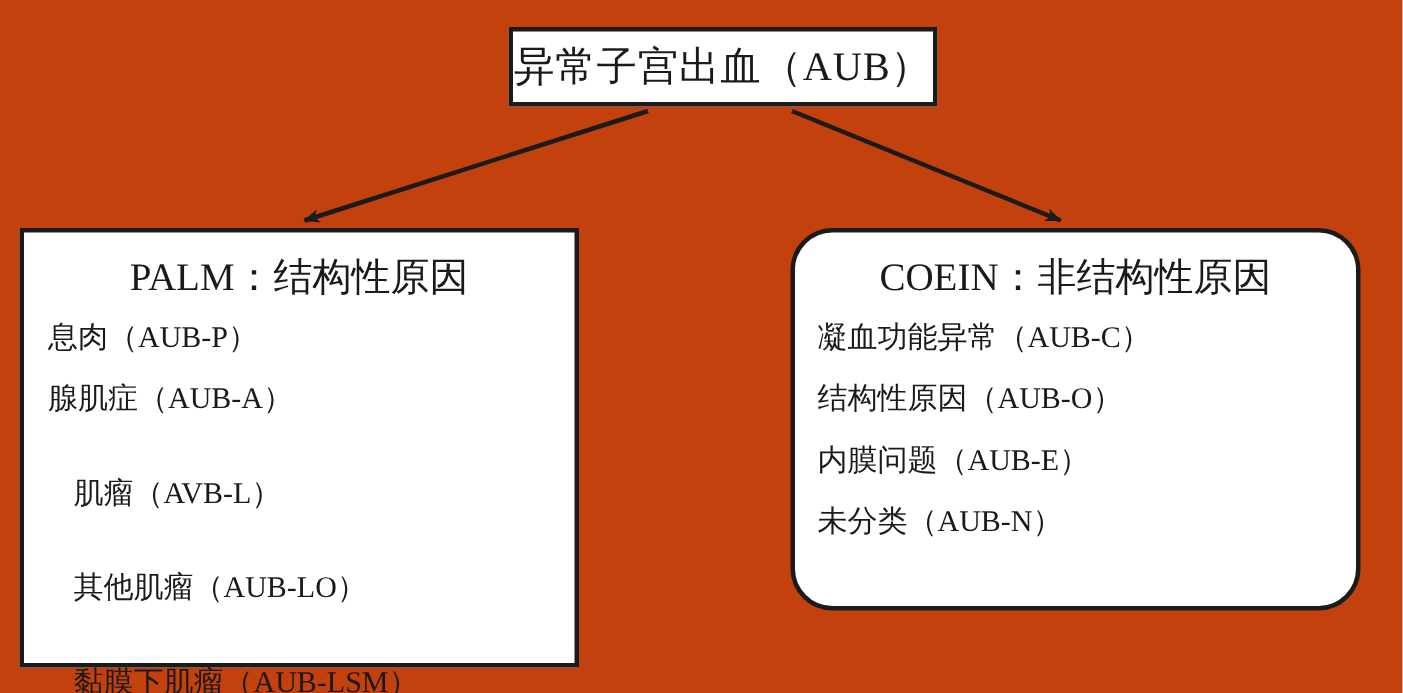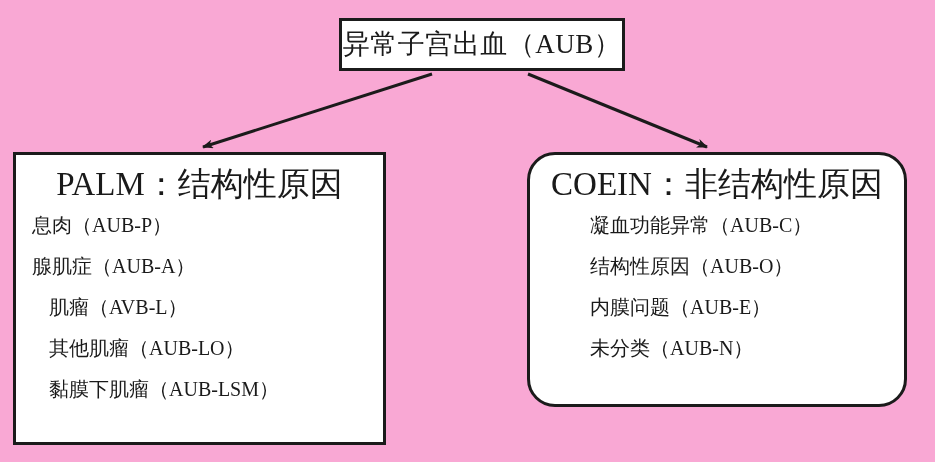--- a/index.html
+++ b/index.html
@@ -8,21 +8,21 @@
     background: #ffffff;
   }
   body {
     font-family: "Liberation Serif", "DejaVu Serif", serif;
     color: #1a1a1a;
   }
   #diagram-root {
     position: relative;
     width: 935px;
     height: 462px;
-    background: #f9a8d4;
+    background: #c2410c;
     overflow: hidden;
   }
   
   #connector-layer {
     position: absolute;
     left: 0;
     top: 0;
     width: 935px;
     height: 462px;
     pointer-events: none;
@@ -62,41 +62,41 @@
     top: 152px;
     width: 380px;
     height: 255px;
     border-radius: 28px;
   }
   .box-inner {
     padding: 9px 0 0 0;
   }
   .box-header {
     text-align: center;
-    font-size: 33px;
+    font-size: 26px;
     line-height: 41px;
     white-space: nowrap;
   }
   .item-list {
     list-style: none;
     margin: 0;
     padding: 0;
   }
   .item-line {
     font-size: 20px;
     line-height: 41px;
     white-space: nowrap;
     padding-left: 16px;
   }
   .item-line.indented {
     padding-left: 33px;
+    margin-top: 22px;
   }
   #node-coein .item-line {
     padding-left: 15px;
-    margin-left: 45px;
   }
 </style>
 </head>
 <body>
 
 <div id="diagram-root">
 
   <svg id="connector-layer" viewBox="0 0 935 462" width="935" height="462">
     <defs>
       <marker id="arrowhead" markerWidth="11" markerHeight="9" refX="10" refY="4.5" orient="auto" markerUnits="userSpaceOnUse">

